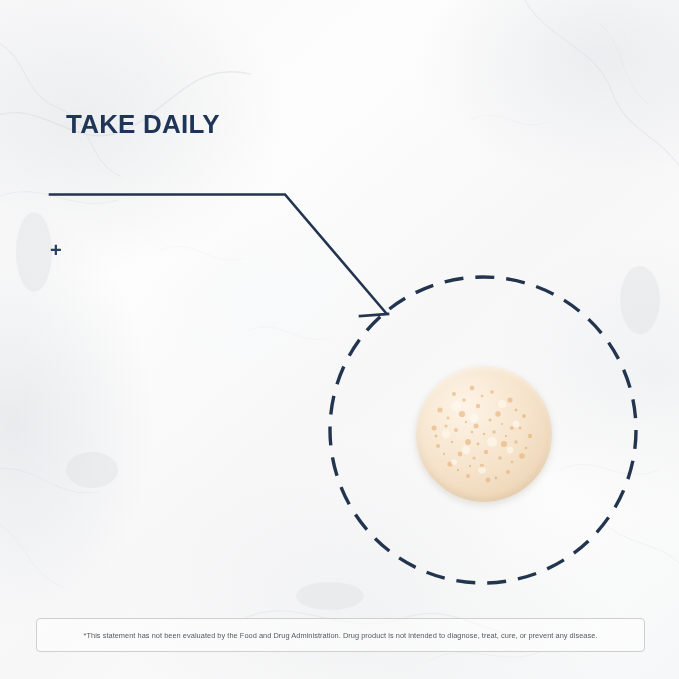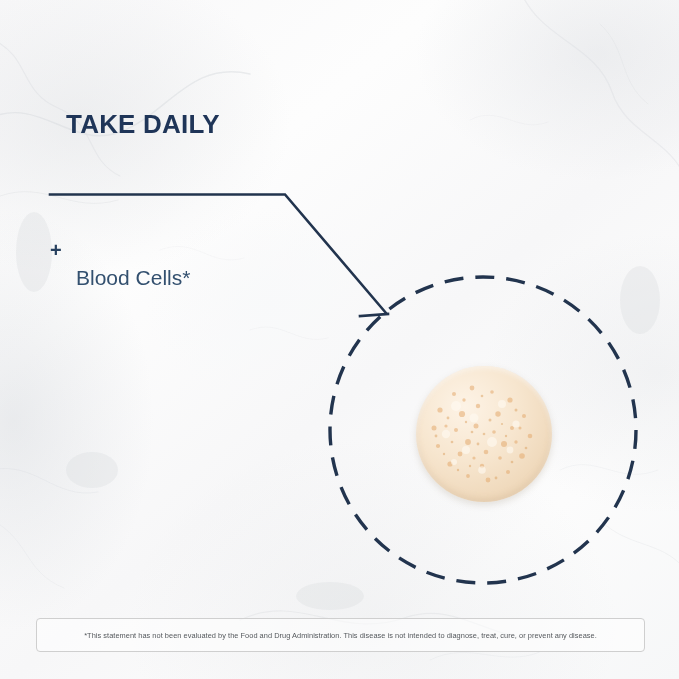--- a/index.html
+++ b/index.html
@@ -149,21 +149,21 @@
 
   <svg class="connector" width="679" height="679" viewBox="0 0 679 679">
     <path d="M50 194.5 L285 194.5 L386 313" fill="none" stroke="#22344e" stroke-width="2.6" stroke-linecap="square" stroke-linejoin="miter"></path>
     <path d="M352 308 L386 313.5 L378 290" fill="none" stroke="#22344e" stroke-width="2.6" stroke-linecap="square" stroke-linejoin="miter" opacity="0"></path>
     <path d="M360 316 L388 314" fill="none" stroke="#22344e" stroke-width="2.6" stroke-linecap="square"></path>
   </svg>
 
   <div class="bullets">
     <div class="bullet-row">
       <span class="bullet-mark">+</span>
-      <span class="bullet-text"><br><span>Blood Cells*</span></span>
+      <span class="bullet-text"><br></span>
     </div>
   </div>
 
   <svg class="dashed-circle" width="679" height="679" viewBox="0 0 679 679">
     <circle cx="483" cy="430" r="153" fill="none" stroke="#22344e" stroke-width="3.4" stroke-linecap="butt" stroke-dasharray="19 12"></circle>
   </svg>
 
   <div class="tablet-wrap">
     <div class="tablet"></div>
     <svg class="speckles" width="136" height="136" viewBox="0 0 136 136">
@@ -237,16 +237,16 @@
           <circle cx="50" cy="84" r="4"></circle>
             <circle cx="94" cy="84" r="3.4"></circle>
             <circle cx="66" cy="104" r="3.8"></circle>
           <circle cx="38" cy="96" r="3"></circle>
         </g>
       </g>
     </svg>
   </div>
 
   <div class="disclaimer">
-    <span class="disclaimer-text">*This statement has not been evaluated by the Food and Drug Administration. This disease is not intended to diagnose, treat, cure, or prevent any disease.</span>
+    <span class="disclaimer-text">*This statement has not been evaluated by the Food and Drug Administration. Drug product is not intended to diagnose, treat, cure, or prevent any disease.</span>
   </div>
 
 </div>
 
 </body></html>

